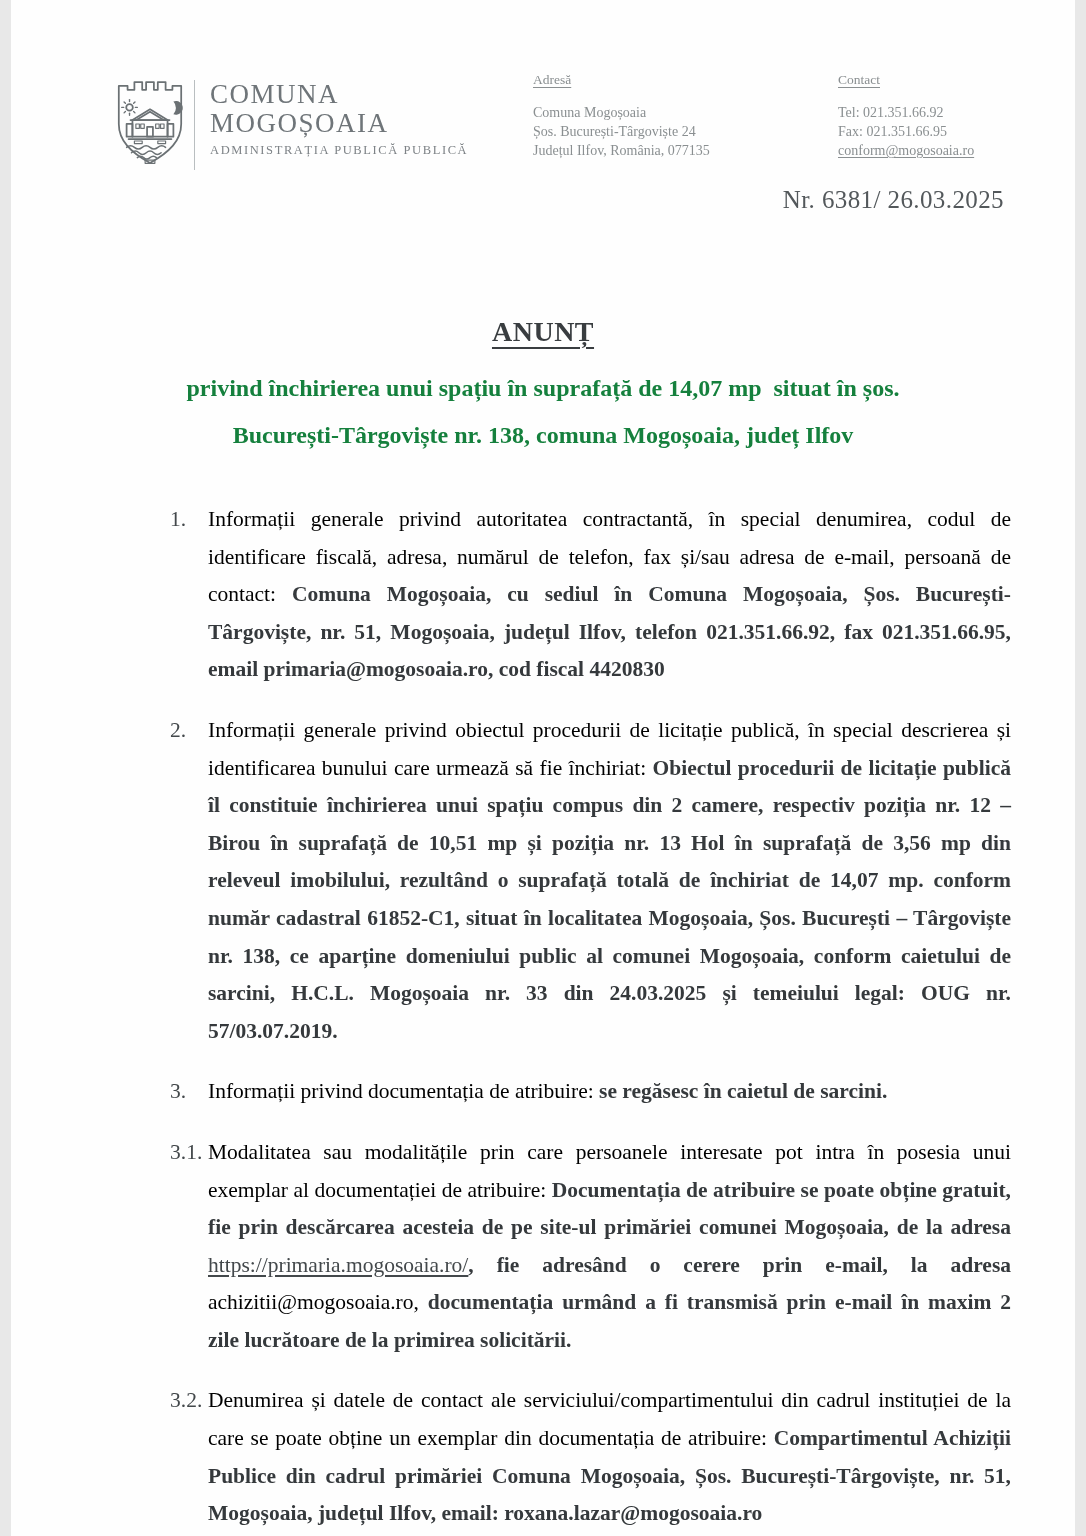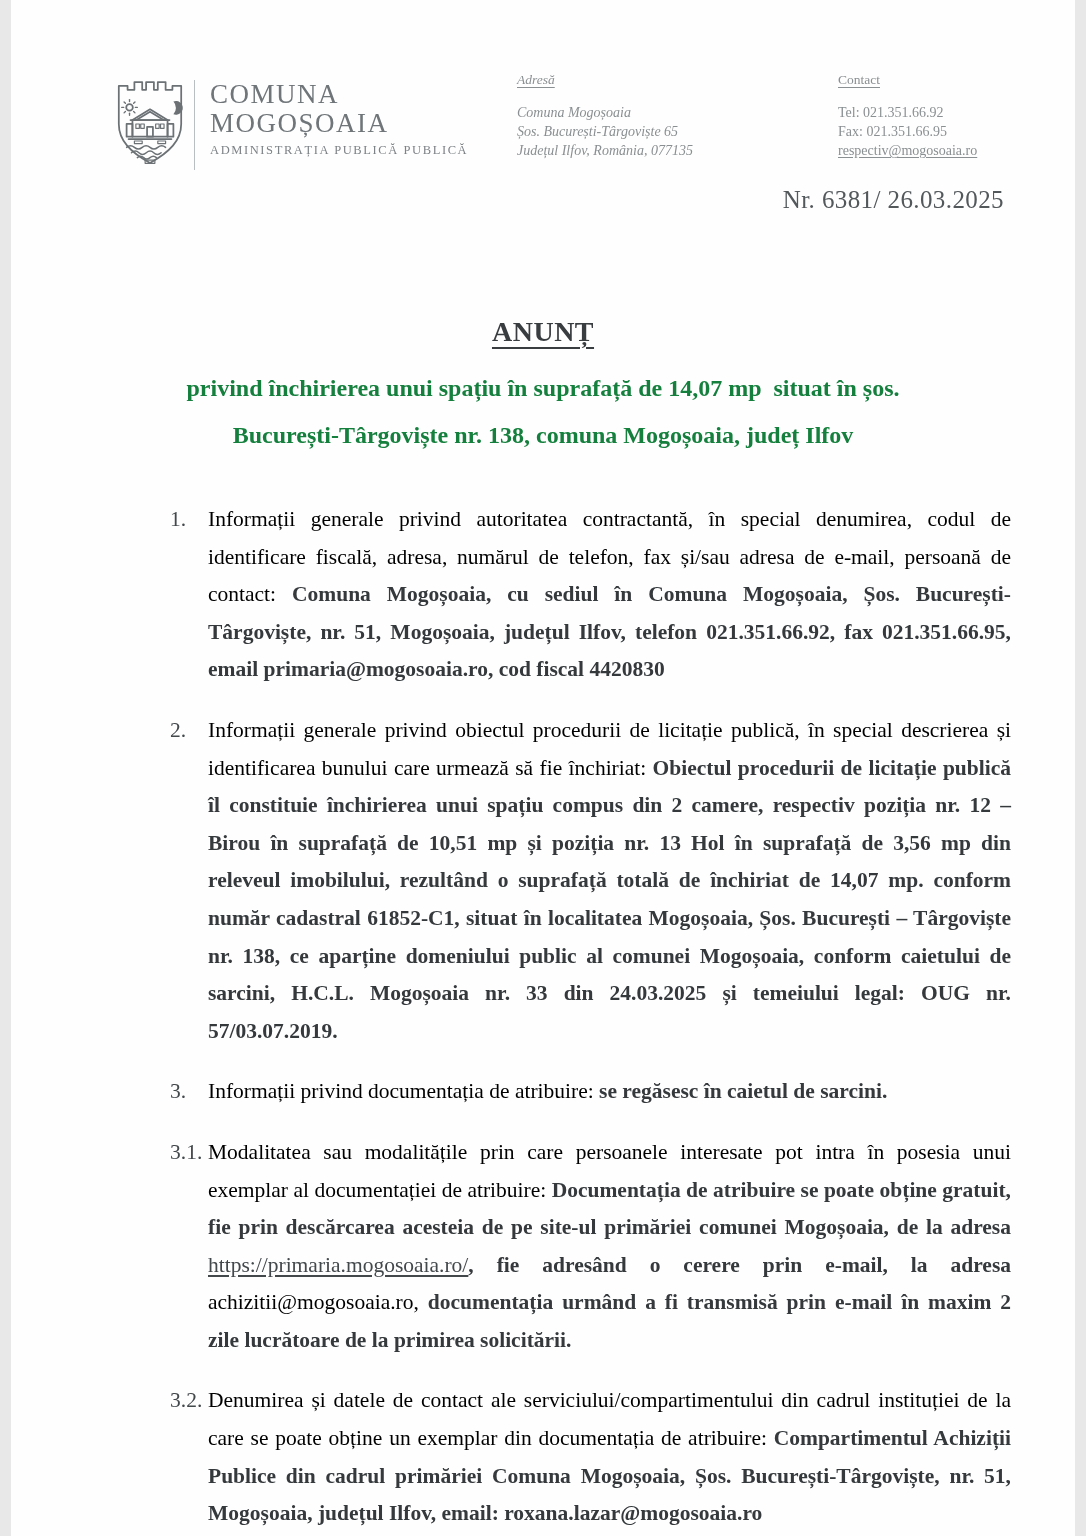--- a/index.html
+++ b/index.html
@@ -21,21 +21,21 @@
     width:1px; height:90px; background:#b9bec0;
   }
   .org { position:absolute; left:199px; top:80px; color:#6f7579; }
   .org-line {
     font-size:27px; line-height:29px; letter-spacing:1.5px;
   }
   .org-sub {
     margin-top:5px; font-size:12.5px; letter-spacing:1.6px; color:#7d8286;
   }
   .hdr-col { position:absolute; top:70px; font-size:14px; line-height:19px; color:#8a8f91; }
-  .hdr-col.addr { left:506px;font-style:italic; }
+  .hdr-col.addr { left:522px; }
   .hdr-col.contact { left:827px; }
   .hdr-label {
     font-size:13.5px; color:#8a8f91;
     text-decoration:underline; text-underline-offset:3px;
     margin-bottom:14px;
   }
   .hdr-link { text-decoration:underline; text-underline-offset:2px; color:#8a8f91; }
 
   .doc-number {
     position:absolute; top:186px; right:71px;
@@ -124,29 +124,29 @@
 
   <div class="org">
     <div class="org-line">COMUNA</div>
     <div class="org-line">MOGOȘOAIA</div>
     <div class="org-sub">ADMINISTRAȚIA PUBLICĂ PUBLICĂ</div>
   </div>
 
   <div class="hdr-col addr">
     <div class="hdr-label">Adresă</div>
     <div>Comuna Mogoșoaia</div>
-    <div>Șos. București-Târgoviște 65</div>
+    <div>Șos. București-Târgoviște 24</div>
     <div>Județul Ilfov, România, 077135</div>
   </div>
 
   <div class="hdr-col contact">
     <div class="hdr-label">Contact</div>
     <div>Tel: 021.351.66.92</div>
     <div>Fax: 021.351.66.95</div>
-    <div class="hdr-link">respectiv@mogosoaia.ro</div>
+    <div class="hdr-link">conform@mogosoaia.ro</div>
   </div>
 
   <div class="doc-number">Nr. 6381/ 26.03.2025</div>
 
   <div class="main">
     <div class="title">ANUNȚ</div>
     <div class="subtitle"><span>privind închirierea unui spațiu în suprafață de 14,07 mp  situat în șos.</span><br><span>București-Târgoviște nr. 138, comuna Mogoșoaia, județ Ilfov</span></div>
 
     <div class="paras">
       <p class="para">

